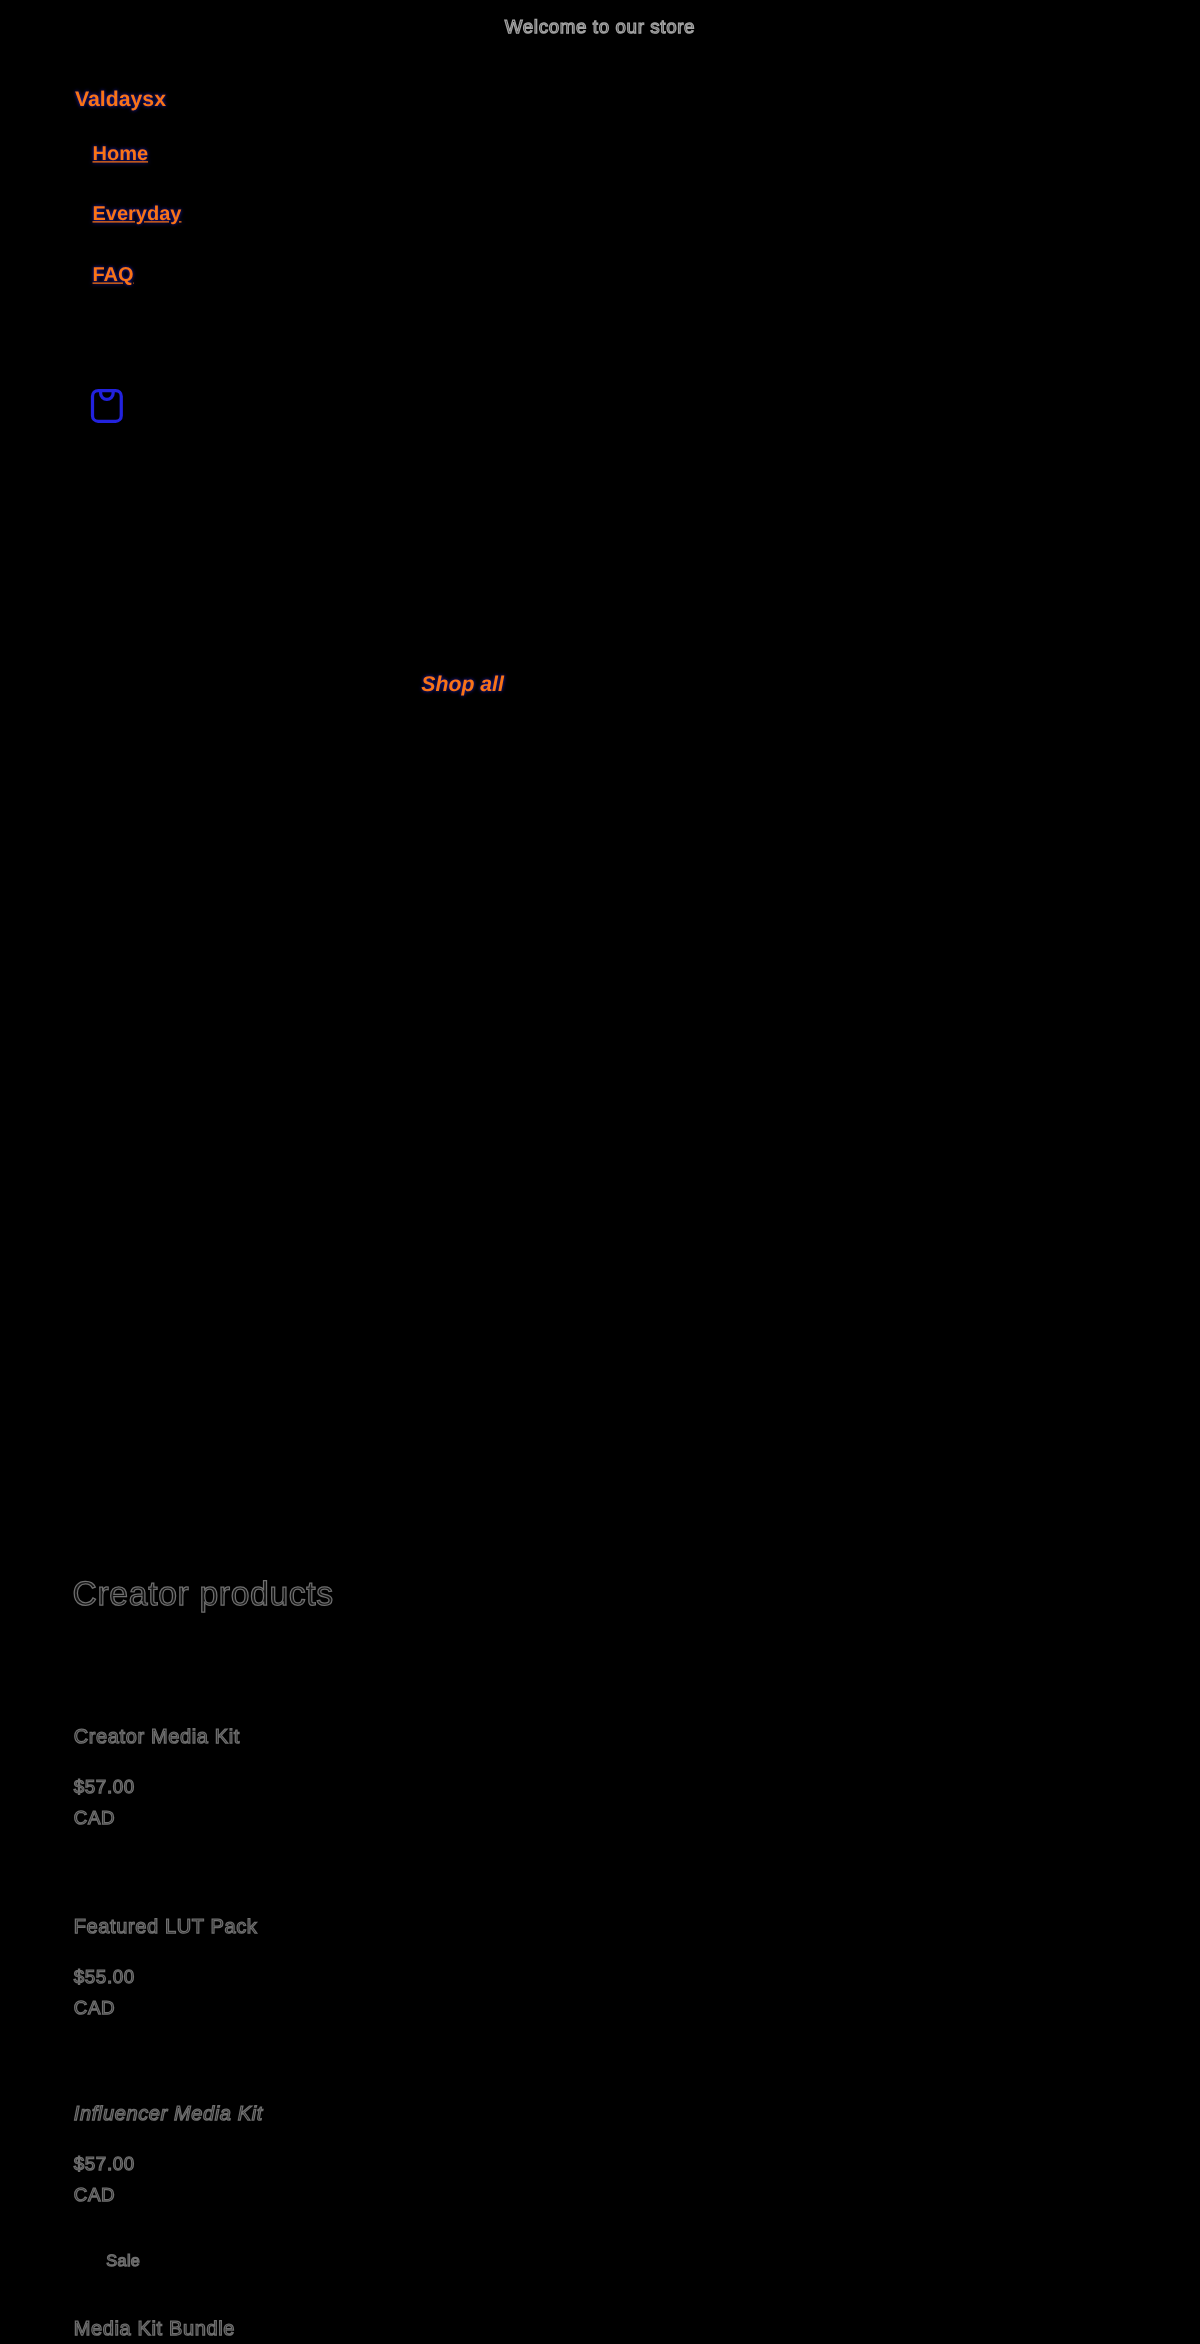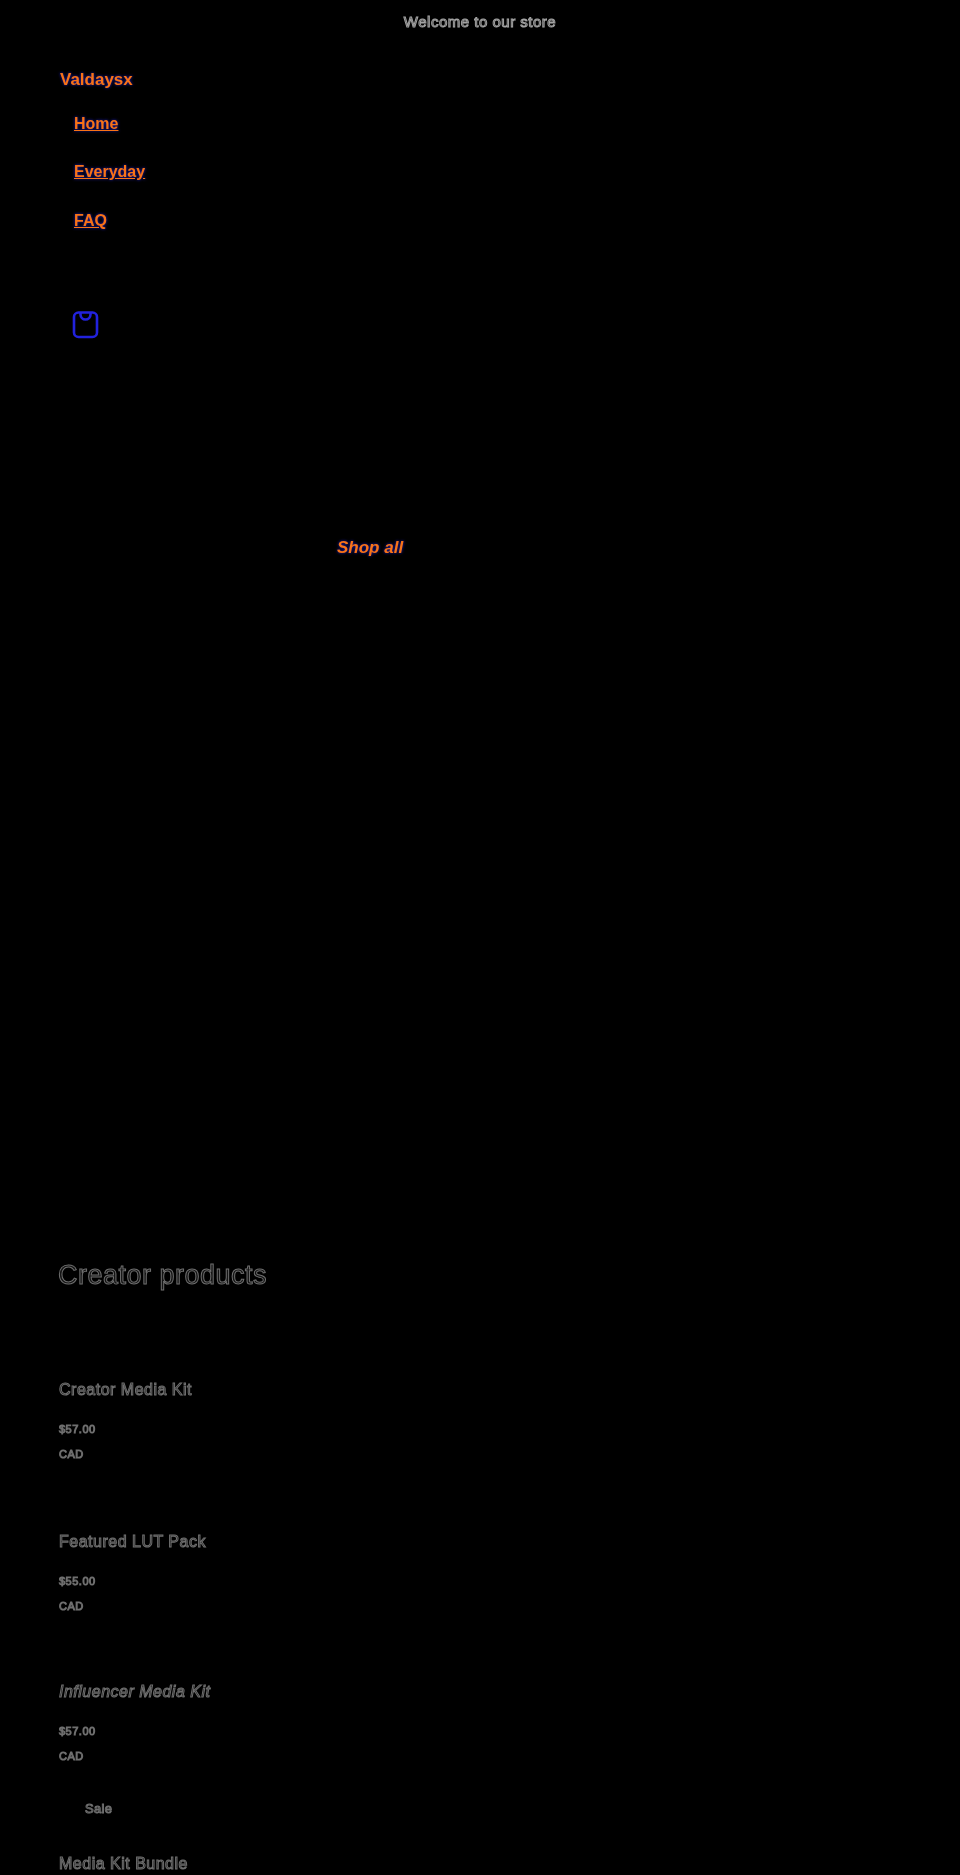--- a/index.html
+++ b/index.html
@@ -18,21 +18,21 @@
   #logo{left:60px;top:70px;font-size:17px;font-weight:bold;}
   .navitem{left:74px;font-size:16px;font-weight:bold;}
   #nav-home{top:115px;}
   #nav-catalog{top:163px;}
   #nav-faq{top:212px;}
   #cart{left:72px;top:309px;width:27px;height:30px;}
   #shopall{left:337px;top:538px;font-size:17px;font-weight:600;font-style:italic;}
 
   #featured-title{left:58px;top:1260px;font-size:27px;font-weight:400;}
   .ptitle{left:59px;font-size:16px;font-weight:400;}
-  .pprice{left:59px;font-size:11px;line-height:25px;}
+  .pprice{left:59px;font-size:15px;line-height:25px;}
   .pprice span{display:block;}
   #p1-title{top:1381px;} #p1-price{top:1417px;}
   #p2-title{top:1533px;} #p2-price{top:1569px;}
   #p3-title{top:1683px;font-style:italic;} #p3-price{top:1719px;}
   #p4-badge{left:85px;top:1801px;font-size:13px;letter-spacing:0.3px;}
   #p4-title{top:1855px;}
 </style>
 </head>
 <body>
 

